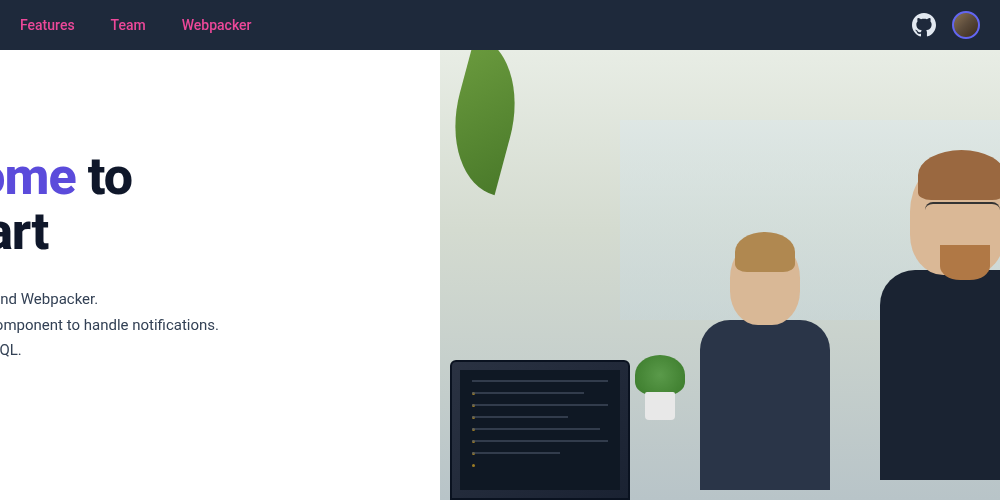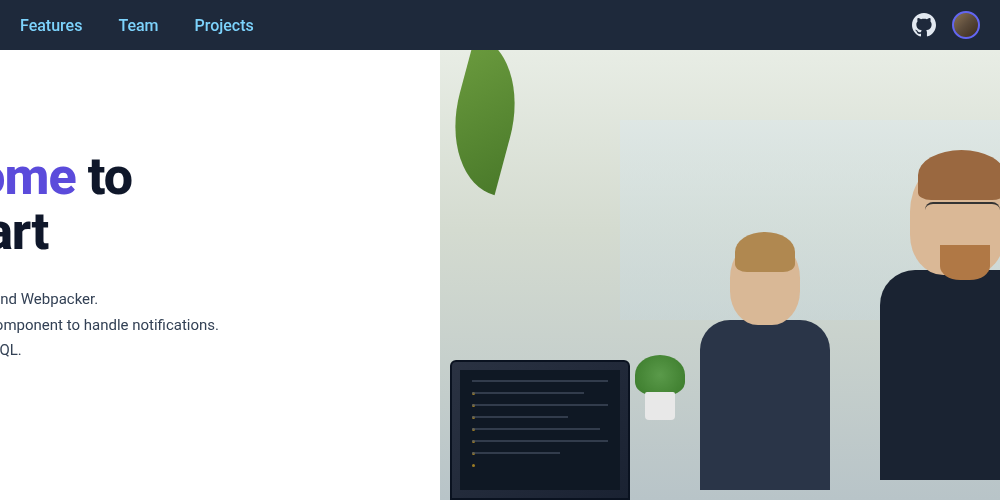--- a/index.html
+++ b/index.html
@@ -1,19 +1,19 @@
 <!DOCTYPE html>
 <html><head>
 <meta charset="utf-8">
 <style>
 * { margin: 0; padding: 0; box-sizing: border-box; }
 body { font-family: -apple-system, BlinkMacSystemFont, "Segoe UI", Roboto, sans-serif; width: 1000px; height: 500px; overflow: hidden; background: #fff; }
 .navbar { background: #1e293b; height: 50px; display: flex; align-items: center; padding: 0 20px; justify-content: space-between; }
 .nav-left { display: flex; gap: 36px; }
-.nav-link { color: #7dd3fc; font-size: 16px; font-weight: 500; cursor: pointer; }
+.nav-link { color: #ec4899; font-size: 14px; font-weight: 500; cursor: pointer; }
 .nav-right { display: flex; align-items: center; gap: 16px; }
 .github-icon { width: 24px; height: 24px; fill: #e2e8f0; cursor: pointer; }
 .avatar { width: 28px; height: 28px; border-radius: 50%; background: linear-gradient(135deg,#8b7355 0%,#5a4a3a 50%,#3a2a1a 100%); border: 2px solid #6366f1; cursor: pointer; }
 .main { display: flex; height: 450px; }
 .hero-left { width: 440px; padding-top: 100px; padding-left: 0; }
 .hero-title { font-size: 52px; font-weight: 800; line-height: 1.05; margin-left: -90px; letter-spacing: -1px; }
 .title-accent { color: #5b4bdb; }
 .title-dark { color: #0f172a; }
 .hero-list { margin-top: 28px; margin-left: -90px; color: #334155; font-size: 15px; line-height: 1.7; }
 .hero-right { flex: 1; position: relative; background: linear-gradient(180deg,#e8ede5 0%,#d4dbd0 40%,#b8c4c8 100%); overflow: hidden; }
@@ -37,21 +37,21 @@
 .plant-pot { position: absolute; bottom: 0; left: 10px; width: 30px; height: 28px; background: #e8e8e8; border-radius: 2px 2px 4px 4px; }
 .plant-leaves { position: absolute; bottom: 25px; left: 0; width: 50px; height: 40px; background: radial-gradient(circle,#5a9a4a,#3a7a2a); border-radius: 60% 60% 40% 40%; }
 </style>
 </head>
 <body>
 
 <div class="navbar">
   <div class="nav-left">
     <span class="nav-link">Features</span>
     <span class="nav-link">Team</span>
-    <span class="nav-link">Projects</span>
+    <span class="nav-link">Webpacker</span>
   </div>
   <div class="nav-right">
     <svg class="github-icon" viewBox="0 0 24 24">
         <path d="M12 0C5.37 0 0 5.37 0 12c0 5.3 3.438 9.8 8.205 11.385.6.113.82-.26.82-.577 0-.285-.01-1.04-.015-2.04-3.338.724-4.042-1.61-4.042-1.61-.546-1.387-1.333-1.756-1.333-1.756-1.09-.745.083-.73.083-.73 1.205.085 1.838 1.236 1.838 1.236 1.07 1.835 2.809 1.305 3.495.998.108-.776.417-1.305.76-1.605-2.665-.3-5.466-1.332-5.466-5.93 0-1.31.465-2.38 1.235-3.22-.135-.303-.54-1.523.105-3.176 0 0 1.005-.322 3.3 1.23.96-.267 1.98-.399 3-.405 1.02.006 2.04.138 3 .405 2.28-1.552 3.285-1.23 3.285-1.23.645 1.653.24 2.873.12 3.176.765.84 1.23 1.91 1.23 3.22 0 4.61-2.805 5.625-5.475 5.92.42.36.81 1.096.81 2.22 0 1.606-.015 2.896-.015 3.286 0 .315.21.69.825.57C20.565 21.795 24 17.295 24 12c0-6.63-5.37-12-12-12z"></path>
       </svg>
     <div class="avatar"></div>
   </div>
 </div>
 
 <div class="main">

